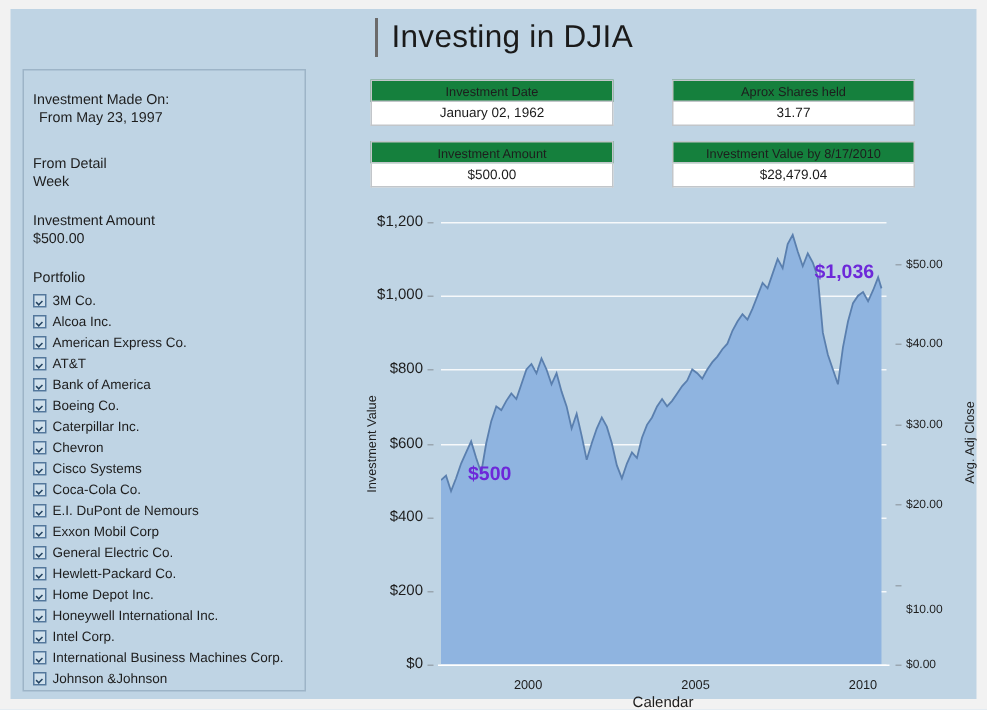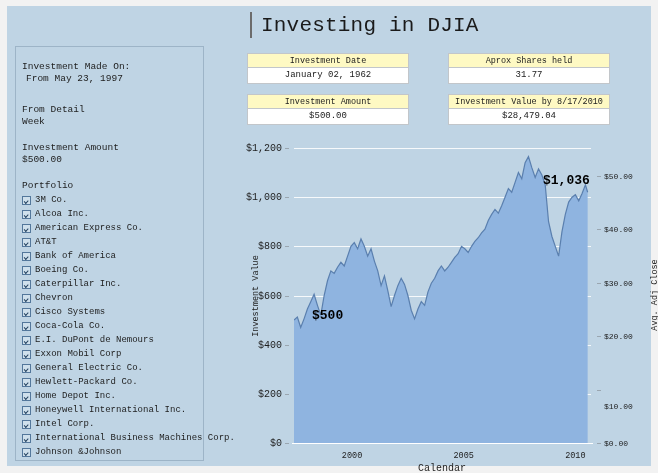--- a/index.html
+++ b/index.html
@@ -6,21 +6,20 @@
   body{
     width:658px;height:473px;overflow:hidden;
     background:#ffffff;
     font-family:"Liberation Sans", sans-serif;
   }
   #app{
     position:relative;width:658px;height:473px;
     background:#f2f2f2;
     box-sizing:border-box;
     padding:6px 7px 7px 7px;
-    font-family:Liberation Mono, monospace;
   }
   #panel{
     position:relative;width:100%;height:100%;
     background:#bfd4e4;
     box-sizing:border-box;
   }
 
   
   #title-wrap{
     position:absolute;left:243px;top:6px;
@@ -52,21 +51,21 @@
   .cb:after{
     content:"";position:absolute;left:1px;top:3px;width:3px;height:1.5px;
     border-left:1.5px solid #22415f;border-bottom:1.5px solid #22415f;
     transform:rotate(-45deg);
   }
   .cb-label{font-size:9px;color:#1d1d1d;white-space:nowrap;}
 
   
   .kpi{position:absolute;width:162px;}
   .kpi-head{
-    background:#fef9c3;border:1px solid #c2c6ca;box-sizing:border-box;
+    background:#15803d;border:1px solid #c2c6ca;box-sizing:border-box;
     font-size:8.5px;color:#1d1d1d;text-align:center;height:15px;line-height:14px;
     white-space:nowrap;overflow:hidden;
   }
   .kpi-val{
     background:#ffffff;border:1px solid #c2c6ca;border-top:none;box-sizing:border-box;
     font-size:9px;color:#1a1a1a;text-align:center;height:16px;line-height:15px;
     white-space:nowrap;overflow:hidden;
   }
   #kpi-date{left:240px;top:47px;}
   #kpi-shares{left:441px;top:47px;}
@@ -109,21 +108,21 @@
   #x-axis-line{position:absolute;left:-2px;top:0;width:301px;height:1px;background:#ffffff;}
   .xtick{
     position:absolute;top:8px;font-size:8.5px;color:#1d1d1d;
     transform:translateX(-50%);white-space:nowrap;text-align:center;
   }
   #x-title{
     position:absolute;left:148px;top:20px;transform:translateX(-50%);
     font-size:10px;color:#1d1d1d;white-space:nowrap;
   }
   .annot{
-    position:absolute;font-size:13px;font-weight:bold;color:#000000;white-space:nowrap;
+    position:absolute;font-size:13px;font-weight:bold;color:#6d28d9;white-space:nowrap;
   }
   #annot-start{left:18px;top:160px;}
   #annot-end{left:249px;top:25px;}
 </style>
 </head>
 <body>
 
 <div id="app">
 <div id="panel">
 

